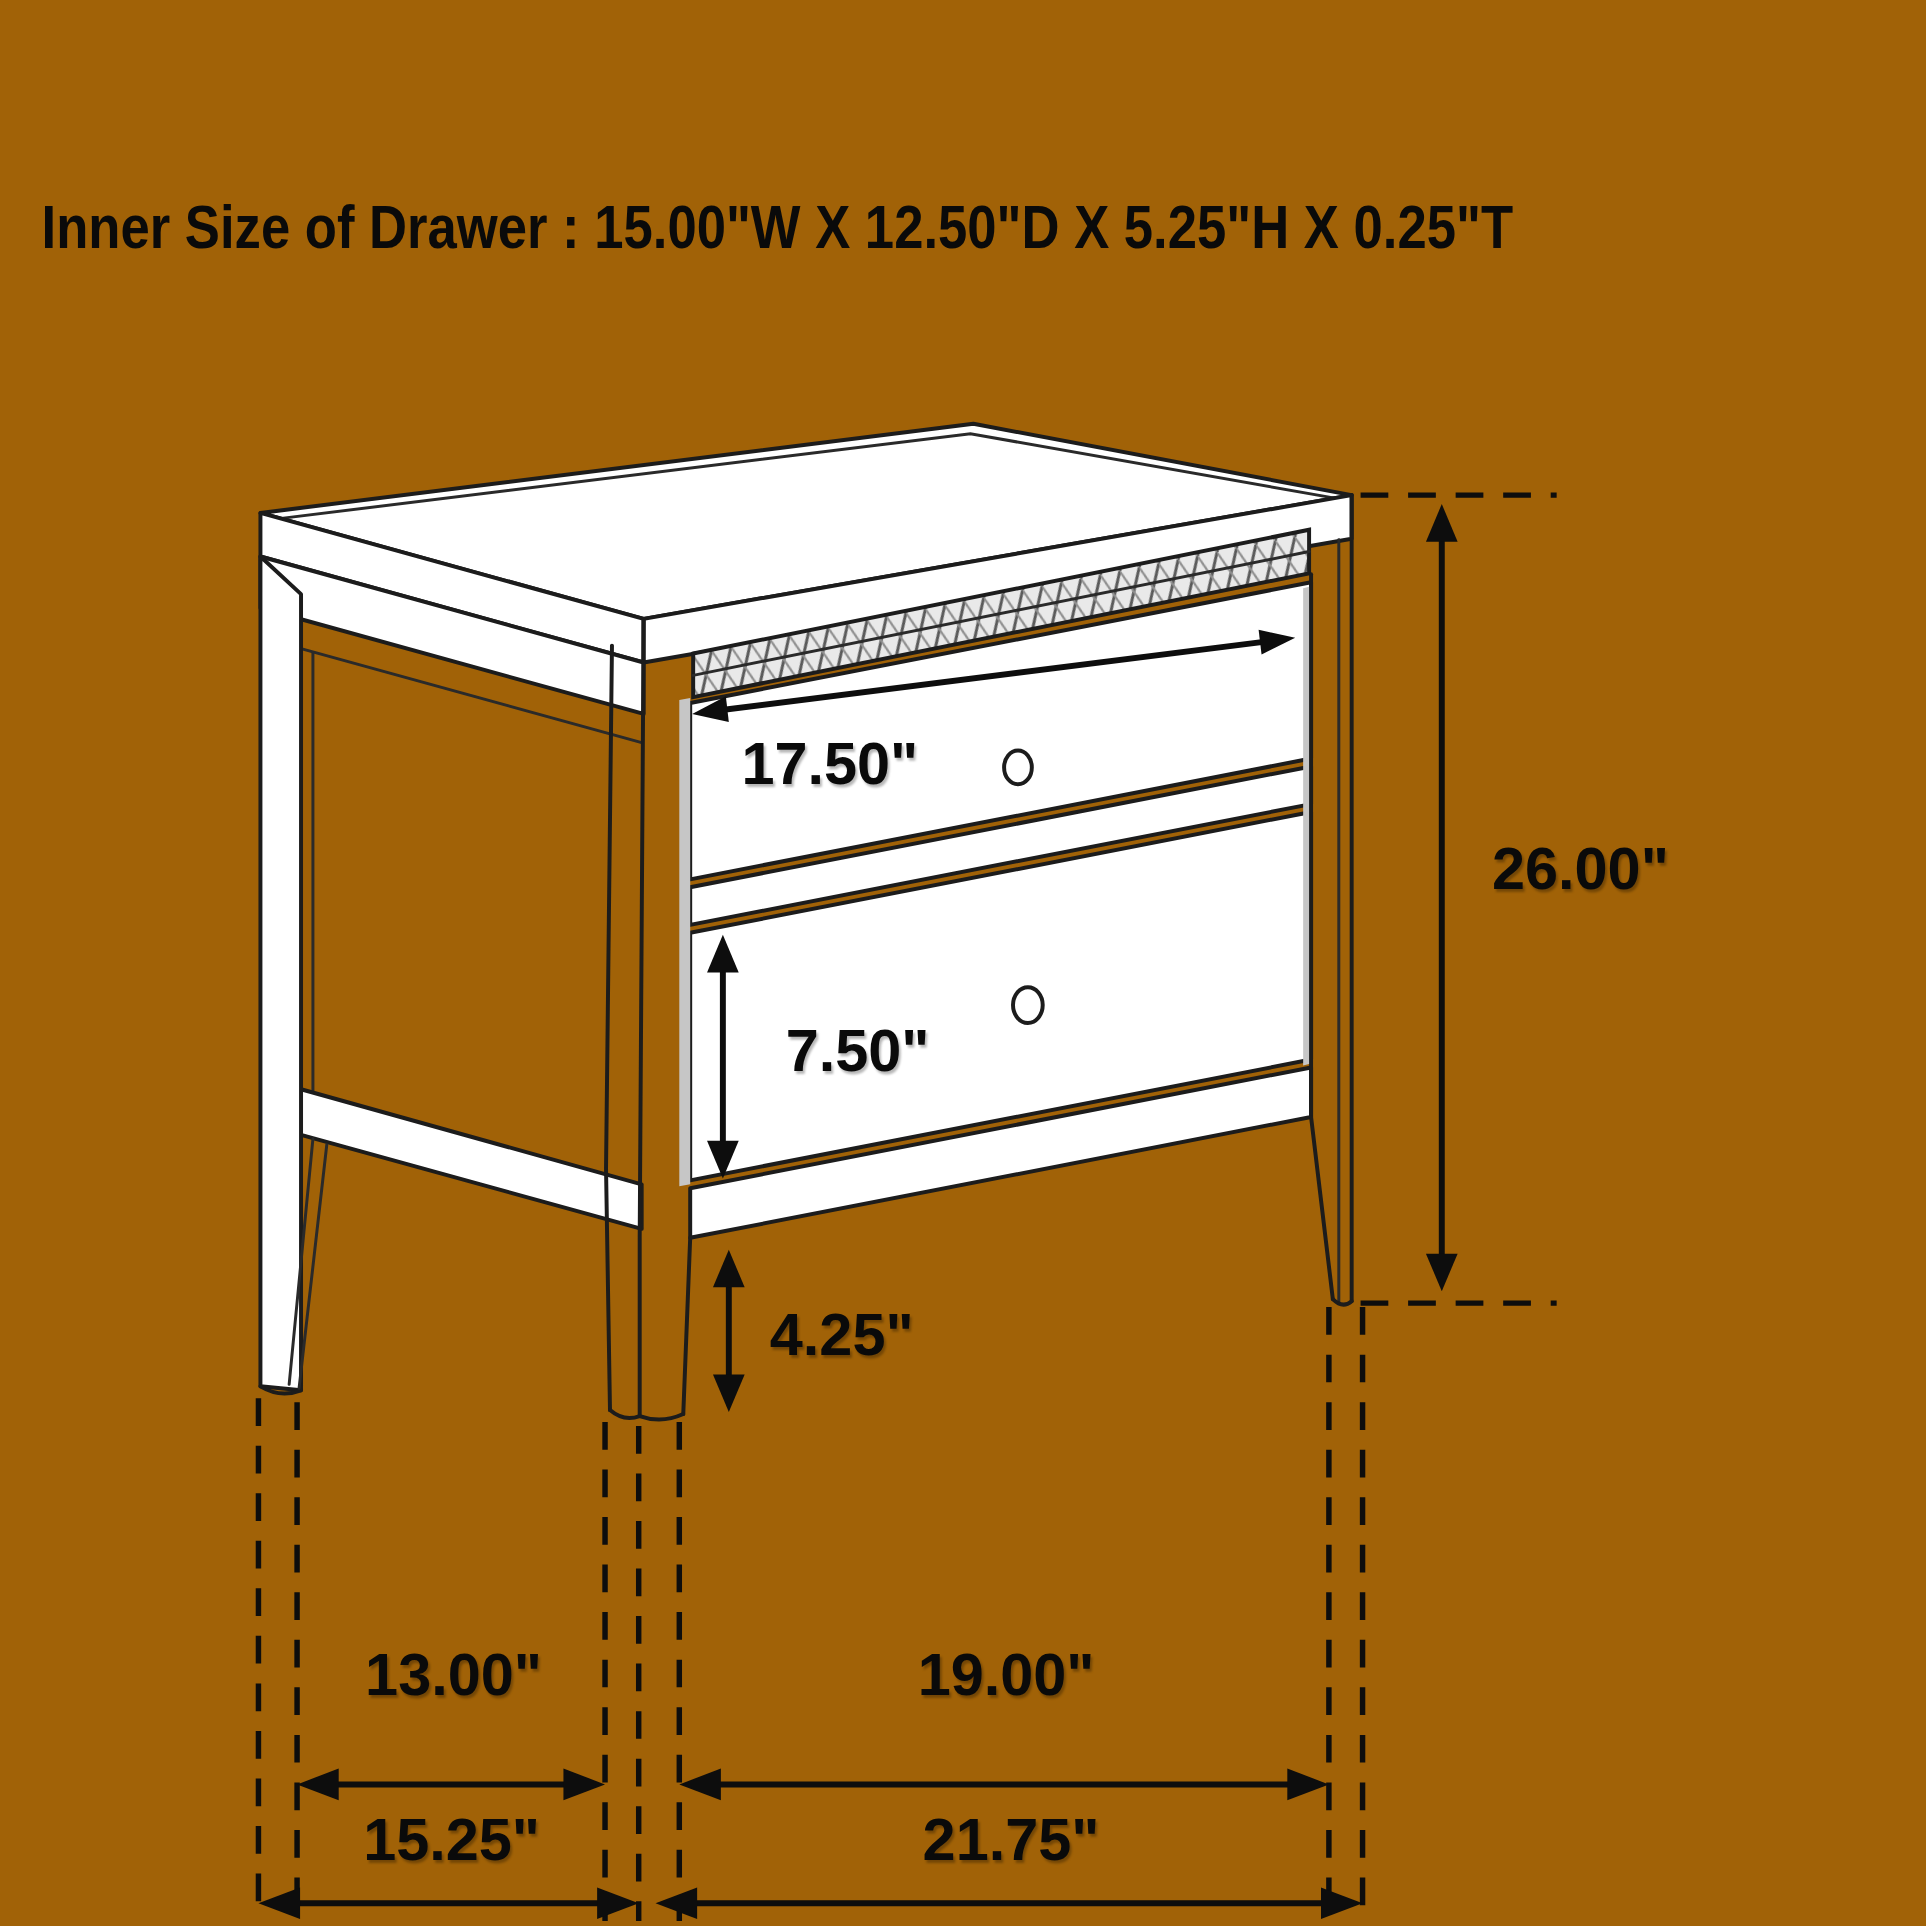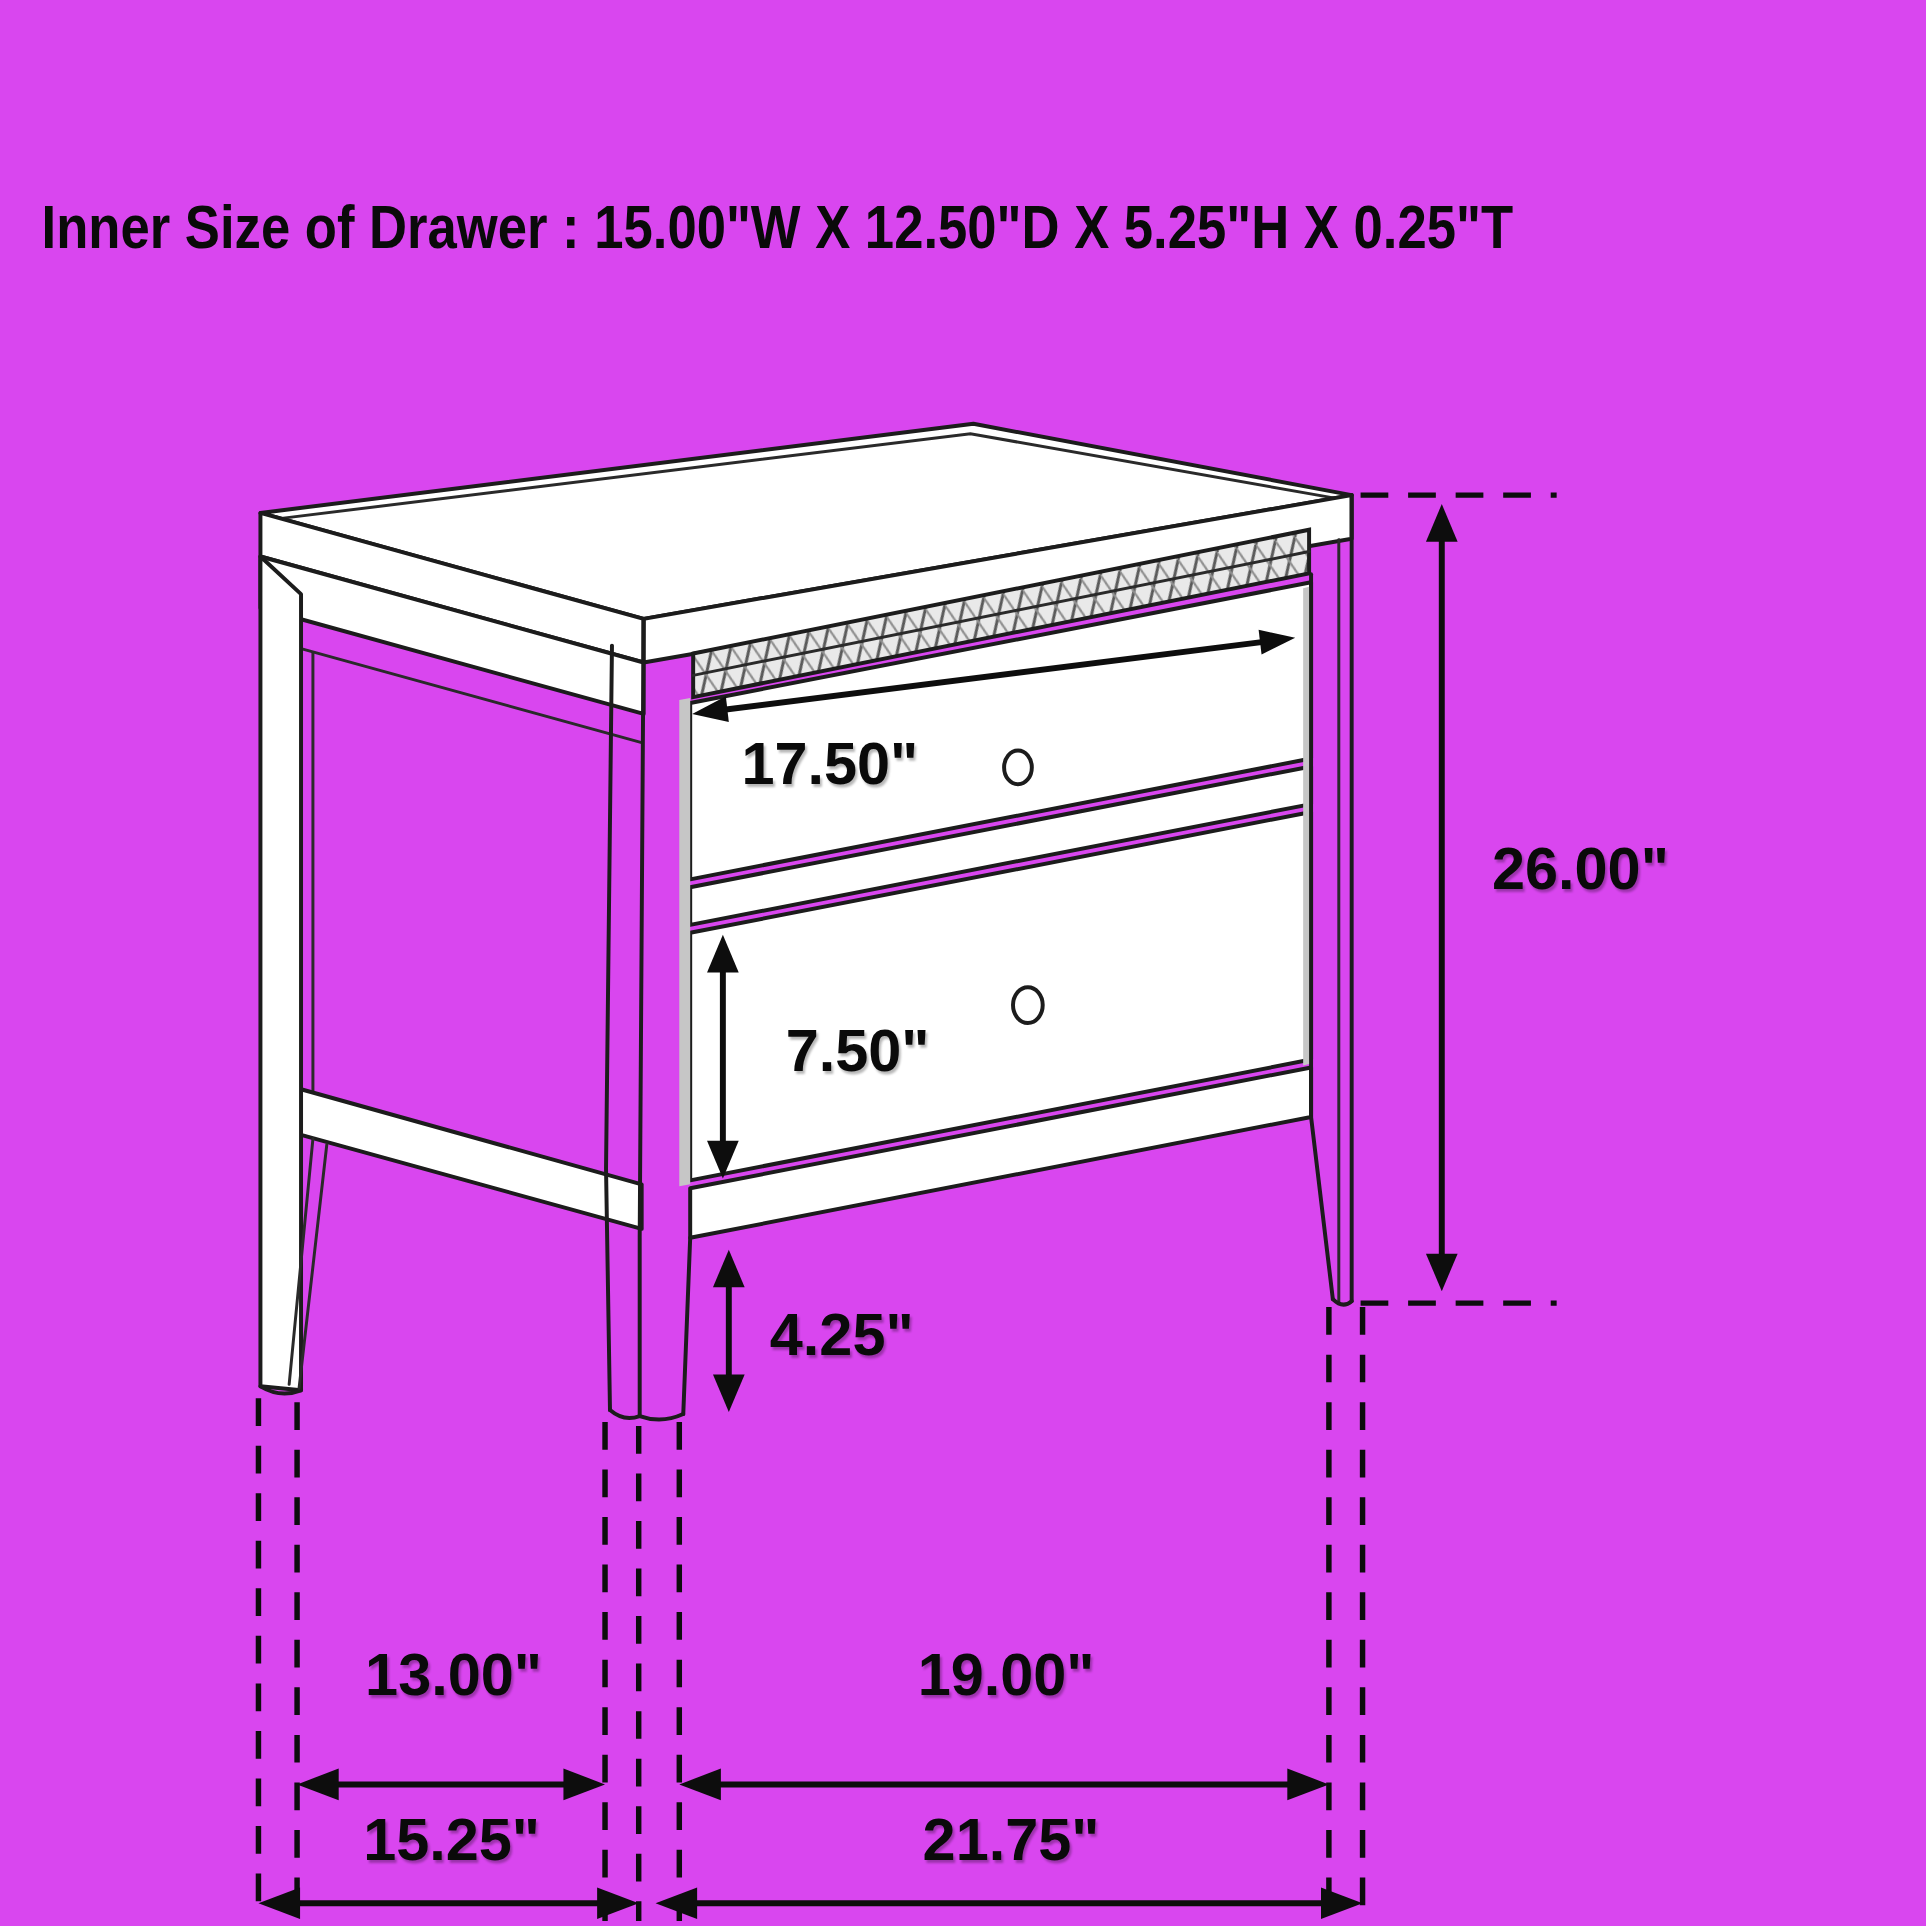--- a/index.html
+++ b/index.html
@@ -5,21 +5,21 @@
   html, body {
     margin: 0;
     padding: 0;
     background: #ffffff;
     font-family: "Liberation Sans", "DejaVu Sans", sans-serif;
   }
   .stage {
     width: 1927px;
     height: 1927px;
     position: relative;
-    background: #d946ef;
+    background: #a16207;
     overflow: hidden;
   }
   svg { display: block; }
   .outline {
     fill: #ffffff;
     stroke: #1c1c1c;
     stroke-width: 4;
     stroke-linejoin: round;
     stroke-linecap: round;
   }

